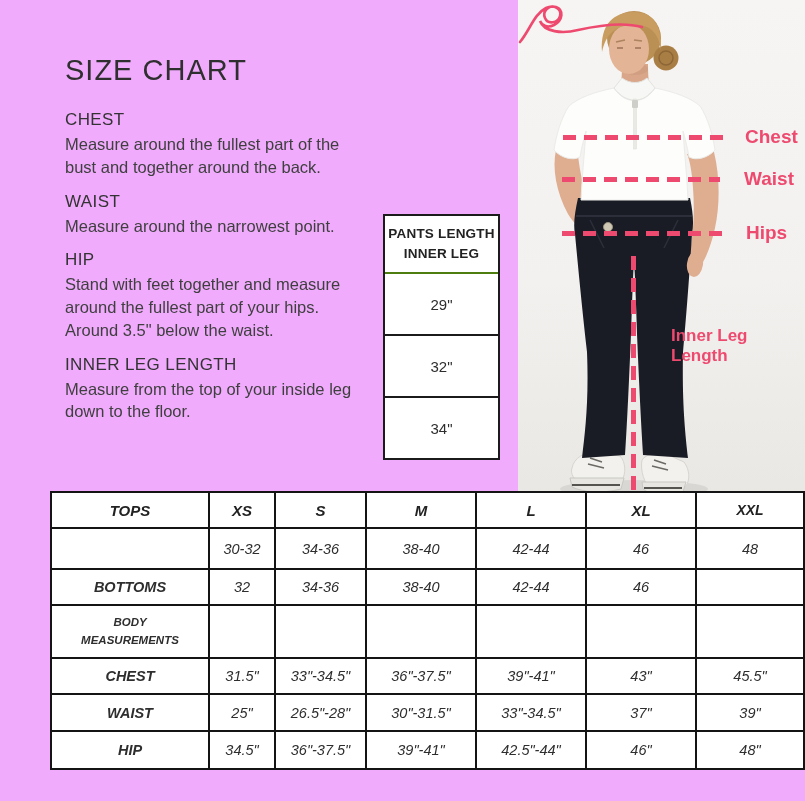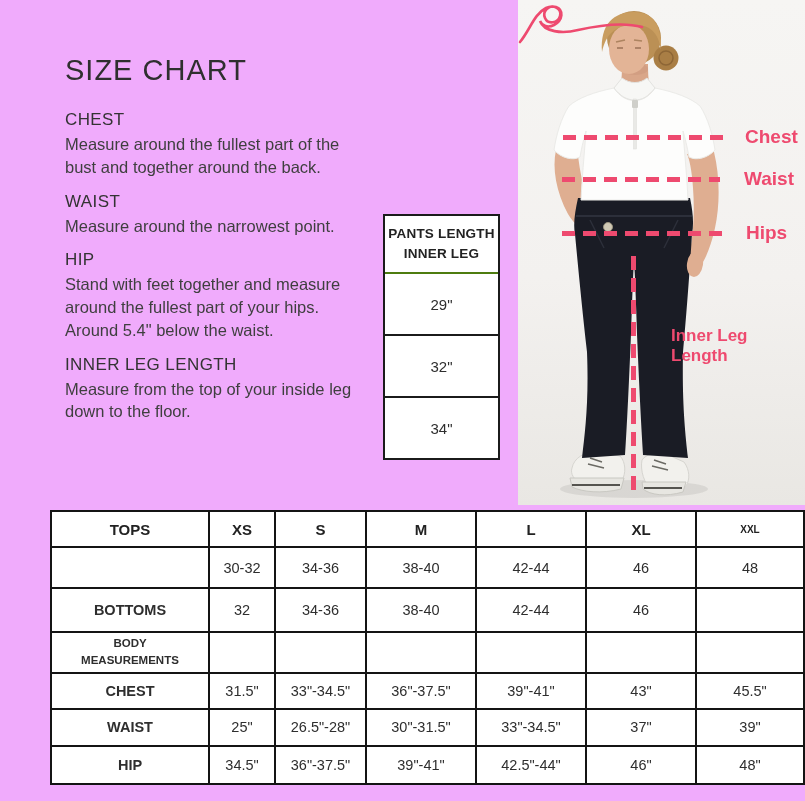--- a/index.html
+++ b/index.html
@@ -30,30 +30,30 @@
   .photo svg{position:absolute;left:0;top:0;}
   .dash-h{position:absolute;height:5px;
           background:repeating-linear-gradient(90deg,var(--accent) 0 13px,transparent 13px 21px);}
   .dash-v{position:absolute;width:5px;
           background:repeating-linear-gradient(180deg,var(--accent) 0 14px,transparent 14px 22px);}
   .mlabel{position:absolute;font-weight:700;font-size:19px;color:var(--accent);}
   .mlabel.small{font-size:17px;}
   .squiggle{position:absolute;left:144px;top:342px;}
 
   
-  table.size{position:absolute;left:50px;top:510px;width:753px;border-collapse:collapse;
-             table-layout:fixed;background:#fff;}
+  table.size{position:absolute;left:50px;top:491px;width:753px;border-collapse:collapse;
+             table-layout:fixed;background:#fff;font-style:italic;}
   table.size td,table.size th{border:2px solid #141414;text-align:center;vertical-align:middle;
              padding:2px 4px;color:#2e2e2e;overflow:hidden;}
   table.size th{font-size:15px;font-weight:700;color:#222;}
-  table.size th.xxl{font-size:10px;margin-top:44px;}
+  table.size th.xxl{font-size:14px;margin-top:44px;}
   td.rlabel{font-weight:700;font-size:14.5px;color:#222;}
   td.rlabel .stack{display:inline-block;max-width:104px;font-size:11.5px;line-height:1.5;}
   td.val{font-size:14.5px;}
-  tr.hrow{height:36px;} tr.r0{height:41px;} tr.r1{height:44px;} tr.r2{height:40px;}
+  tr.hrow{height:36px;} tr.r0{height:41px;} tr.r1{height:36px;} tr.r2{height:53px;}
   tr.r3{height:36px;} tr.r4{height:37px;} tr.r5{height:38px;}
 </style>
 </head>
 <body>
 
 <div class="page">
 
   <div class="title">SIZE CHART</div>
 
   <div class="guide">
@@ -63,21 +63,21 @@
 bust and together around the back.</p>
     </div>
     <div class="sec">
       <p class="sec-h">WAIST</p>
       <p class="sec-b">Measure around the narrowest point.</p>
     </div>
     <div class="sec">
       <p class="sec-h">HIP</p>
       <p class="sec-b">Stand with feet together and measure
 around the fullest part of your hips.
-Around 5.4" below the waist.</p>
+Around 3.5" below the waist.</p>
     </div>
     <div class="sec">
       <p class="sec-h">INNER LEG LENGTH</p>
       <p class="sec-b">Measure from the top of your inside leg
 down to the floor.</p>
     </div>
   </div>
 
   <div class="pants">
     <div class="pants-h">

